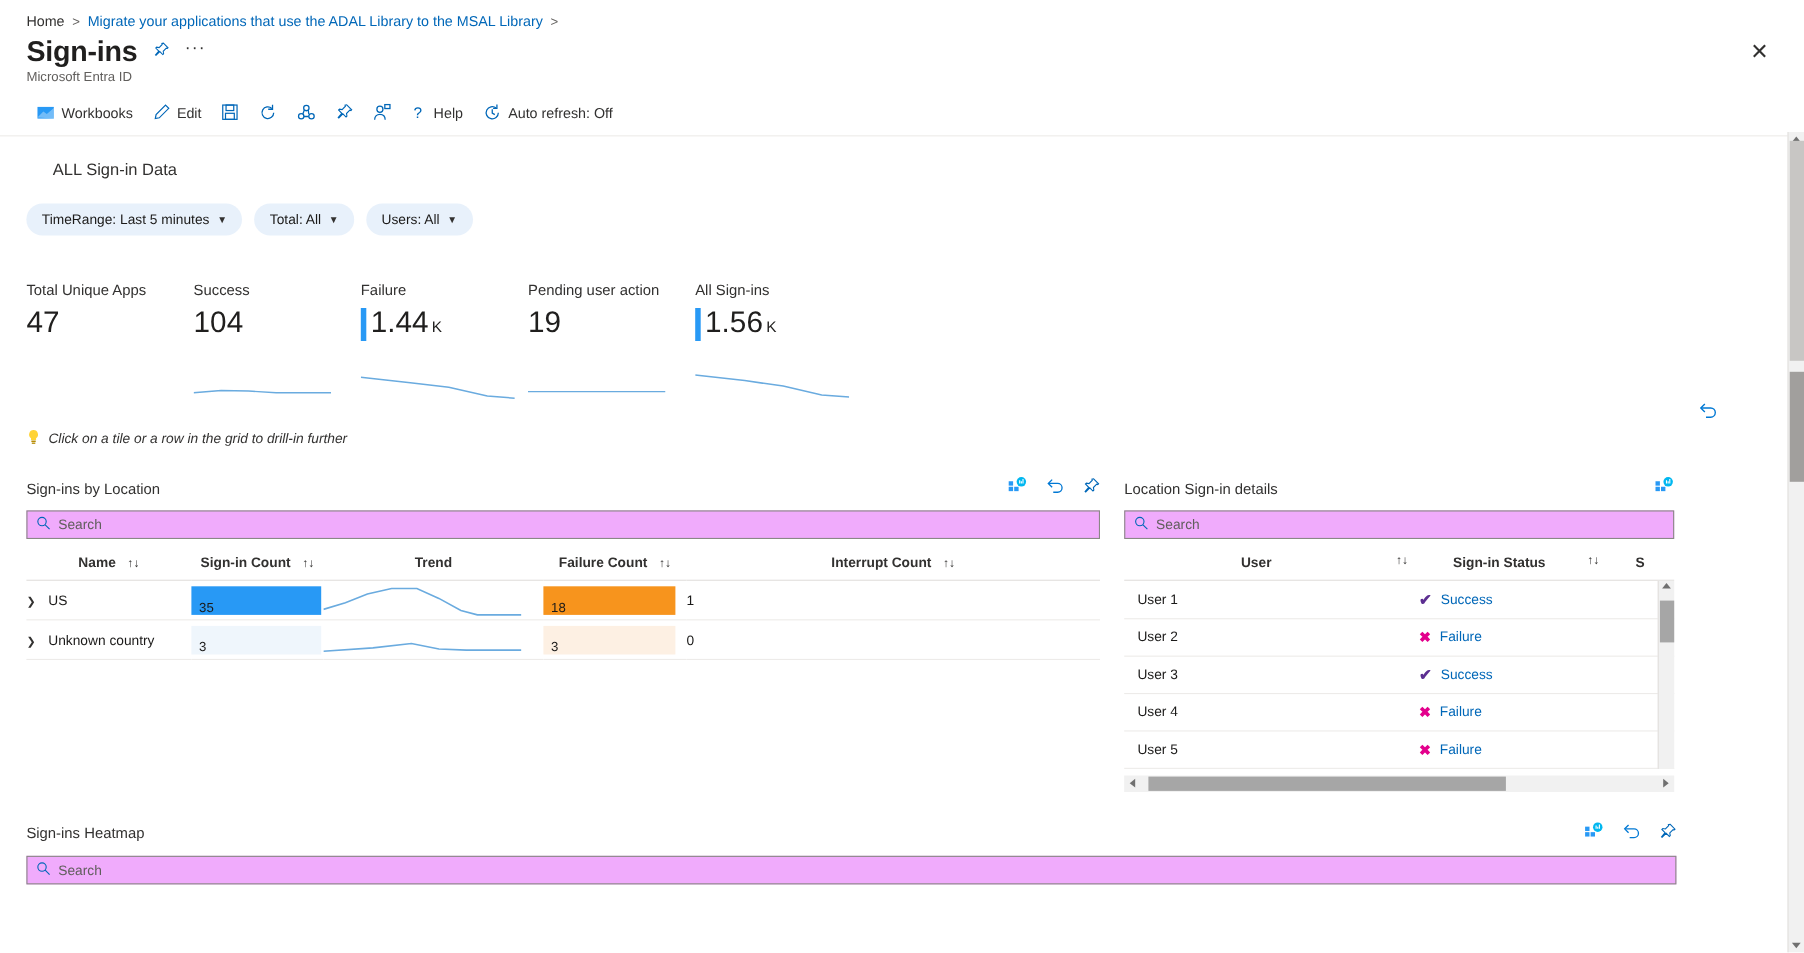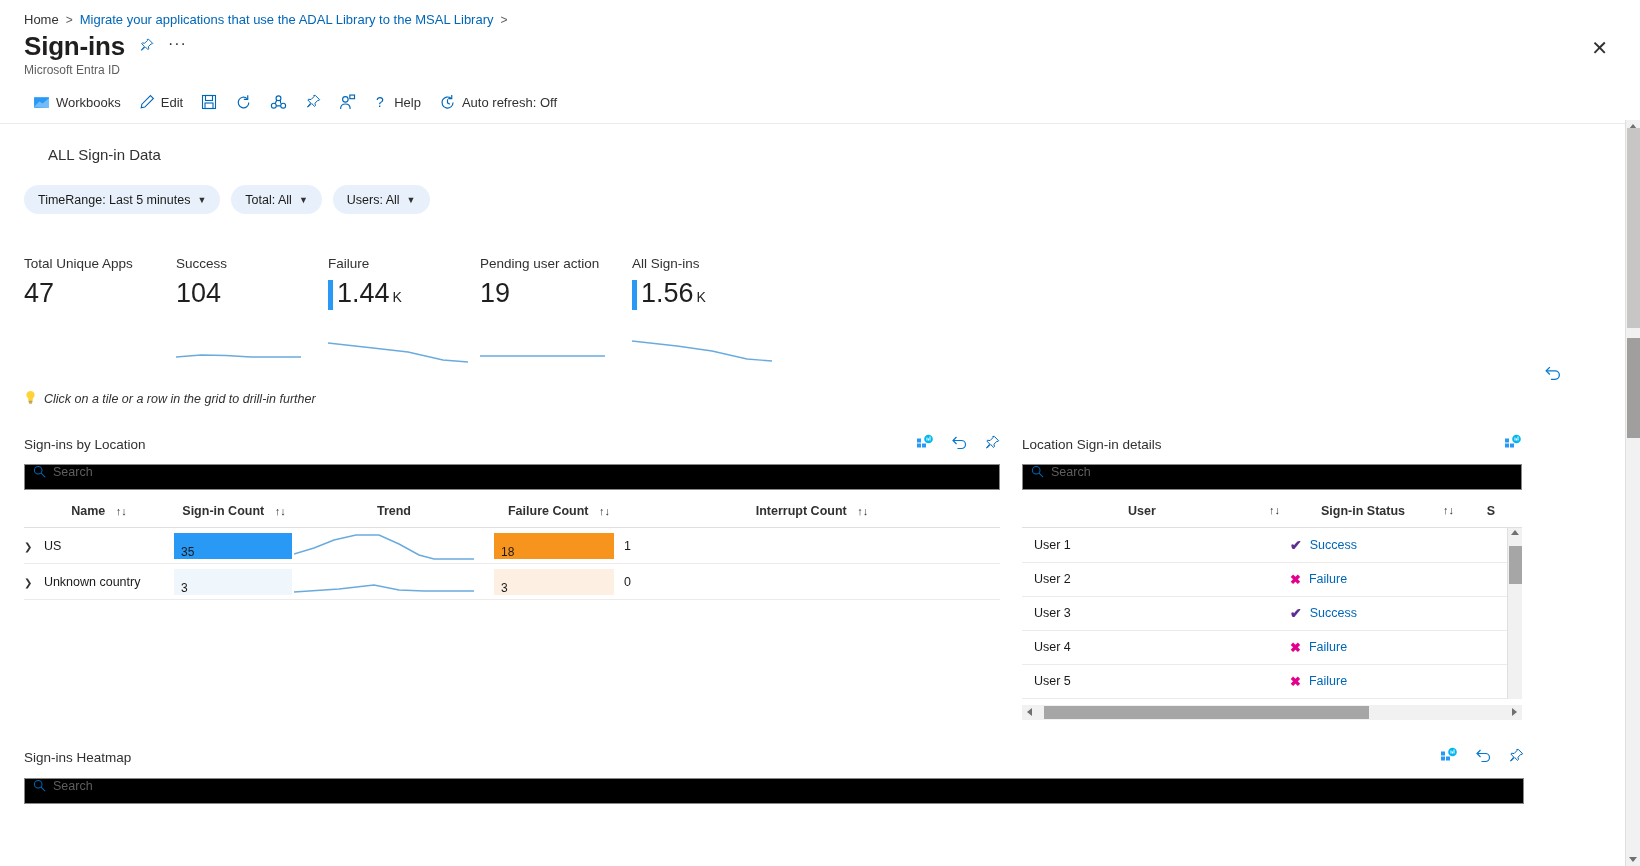--- a/index.html
+++ b/index.html
@@ -96,22 +96,22 @@
 
   .panel-head {
     display:flex; align-items:center; justify-content:space-between;
     margin-bottom:10px; height:20px;
   }
   .panel-title { font-size:13.5px; color:#323130; }
   .panel-actions { display:flex; align-items:center; gap:16px; }
   .panel-actions span { cursor:pointer; line-height:1; display:block;}
 
   .search {
-    border:1px solid #8a8886; height:26px; display:flex; 
-    gap:7px; padding:0 8px; font-size:12.5px; color:#605e5c; background:#000000;
+    border:1px solid #8a8886; height:26px; display:flex; align-items:center;
+    gap:7px; padding:0 8px; font-size:12.5px; color:#605e5c; background:#f0abfc;
   }
   .search-ph { color:#605e5c; }
 
   
   table { border-collapse:collapse; width:100%; font-size:12.5px; }
   thead th {
     text-align:center; font-weight:600; color:#323130; font-size:12.5px;
     padding:14px 0 9px 0; border-bottom:1px solid #e1dfdd; white-space:nowrap;
   }
   .sortico { color:#323130; font-size:11px; margin-left:7px; font-weight:400; }

